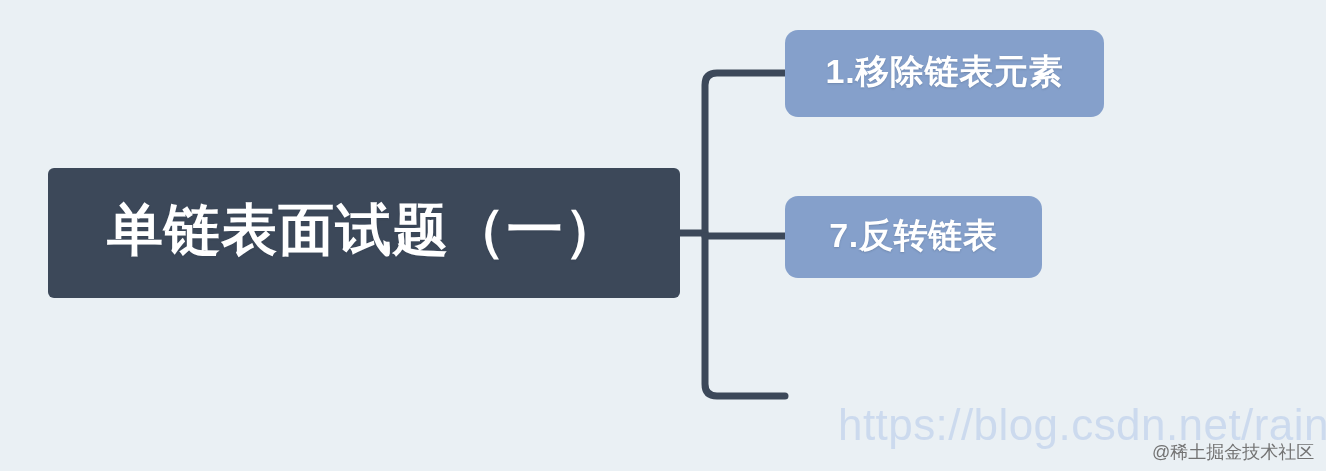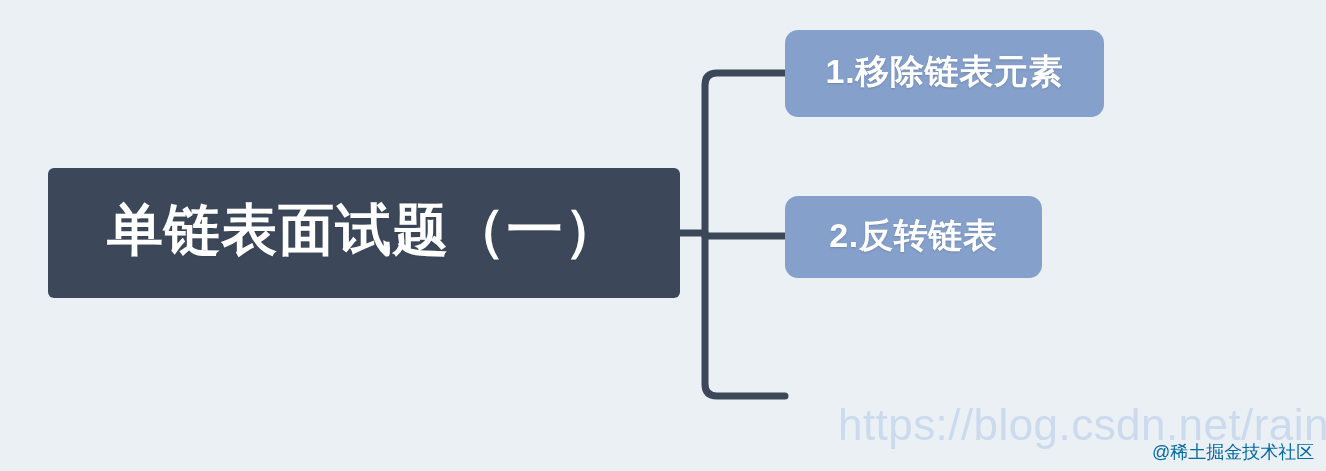--- a/index.html
+++ b/index.html
@@ -83,21 +83,21 @@
     color: #ccdaee;
     letter-spacing: 0.01em;
     white-space: nowrap;
     pointer-events: none;
   }
   .watermark-brand {
     position: absolute;
     left: 1152px;
     top: 440px;
     font-size: 18px;
-    color: #0369a1;
+    color: #737373;
     white-space: nowrap;
     pointer-events: none;
   }
 </style>
 </head>
 <body>
 
 <div id="canvas">
 
   <svg id="connectors" viewBox="0 0 1326 471" width="1326" height="471" aria-hidden="true">
@@ -115,21 +115,21 @@
 
   <div class="node node-root">
     <span>单链表面试题（一）</span>
   </div>
 
   <div class="node node-child node-child-1">
     <span>1.移除链表元素</span>
   </div>
 
   <div class="node node-child node-child-2">
-    <span>2.反转链表</span>
+    <span>7.反转链表</span>
   </div>
 
 
   <div class="watermark-url">https://blog.csdn.net/rain67</div>
 
   <div class="watermark-brand">@稀土掘金技术社区</div>
 
 </div>
 
 </body></html>

